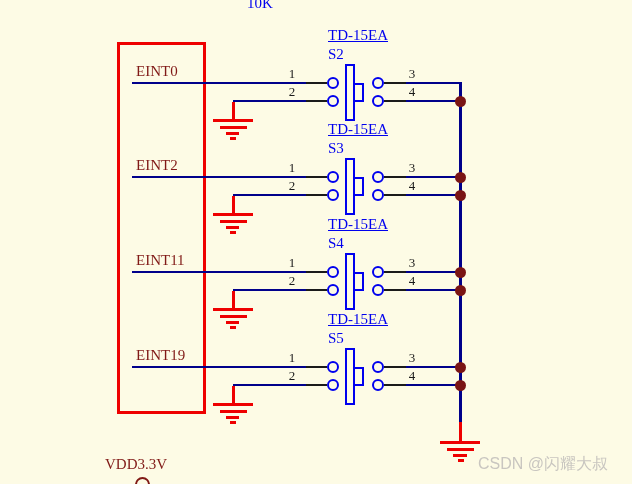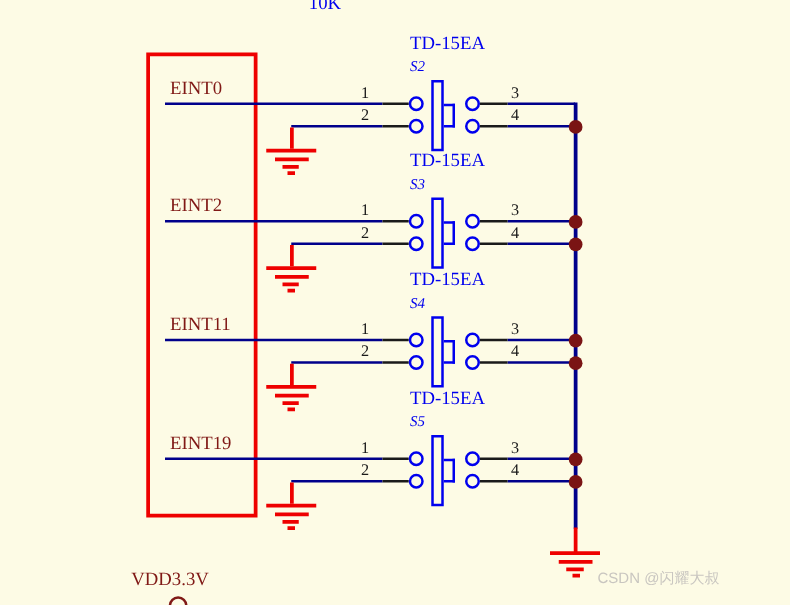--- a/index.html
+++ b/index.html
@@ -6,22 +6,22 @@
     --bg:#FDFBE5; --wire:#00008B; --component-blue:#0000EE; --red:#EE0000;
     --net-label-maroon:#801916; --junction-dot:#7A1414; --pin-black:#1A1A1A;
     --watermark-gray:#C9C6C0;
   }
   html,body{margin:0;padding:0;background:var(--bg);}
   #canvas{position:relative;width:632px;height:484px;overflow:hidden;background:var(--bg);
           font-family:"Liberation Serif","DejaVu Serif",serif;}
   .t{position:absolute;white-space:nowrap;line-height:1;}
   
   .row{position:absolute;left:0;width:632px;height:0;}
-  .comment{left:328px;top:-55px;font-size:15px;color:var(--component-blue);}
-  .designator{left:328px;top:-36px;font-size:12px;color:var(--component-blue);font-style:italic;}
+  .comment{left:328px;top:-55px;font-size:15px;color:var(--component-blue);text-decoration:underline;}
+  .designator{left:328px;top:-36px;font-size:15px;color:var(--component-blue);}
   .netlabel{left:136px;top:-19px;font-size:15px;color:var(--net-label-maroon);}
   .pin-num{position:absolute;width:16px;text-align:center;font-size:13px;line-height:1;color:var(--pin-black);}
   .n1{left:284px;top:-16px}.n2{left:284px;top:2px}.n3{left:404px;top:-16px}.n4{left:404px;top:2px}
   .hw{position:absolute;height:2px;background:var(--wire);}
   .w1{left:132px;top:-1px;width:174px}
   .w2{left:233px;top:17px;width:73px}
   .w3{left:406px;top:-1px;width:54px}
   .w4{left:406px;top:17px;width:54px}
   .pin{position:absolute;height:2px;background:var(--pin-black);}
   .p1{left:306px;top:-1px;width:21px}
@@ -49,21 +49,21 @@
   #bgnd-stem{position:absolute;left:459px;top:422px;width:3px;height:20px;background:var(--red);}
   .bgb{position:absolute;height:3px;background:var(--red);}
   .bg1{left:440px;top:441px;width:40px}
   .bg2{left:447px;top:448px;width:27px}
   .bg3{left:453px;top:454px;width:14px}
   .bg4{left:458px;top:459px;width:6px}
   #res-label{left:247px;top:-4px;font-size:15px;color:var(--component-blue);}
   #vdd-label{left:105px;top:457px;font-size:15px;color:var(--net-label-maroon);}
   #vdd-circle{position:absolute;left:135px;top:477px;width:15px;height:15px;
       border:2px solid var(--net-label-maroon);border-radius:50%;box-sizing:border-box;}
-  #watermark{left:478px;top:456px;font-size:12px;color:var(--watermark-gray);
+  #watermark{left:478px;top:456px;font-size:16px;color:var(--watermark-gray);
       font-family:"Liberation Sans","DejaVu Sans",sans-serif;}
 </style>
 </head>
 <body>
 
 <div id="canvas">
 
   <div class="t" id="res-label">10K</div>
 
   <div id="outline-box"></div>

